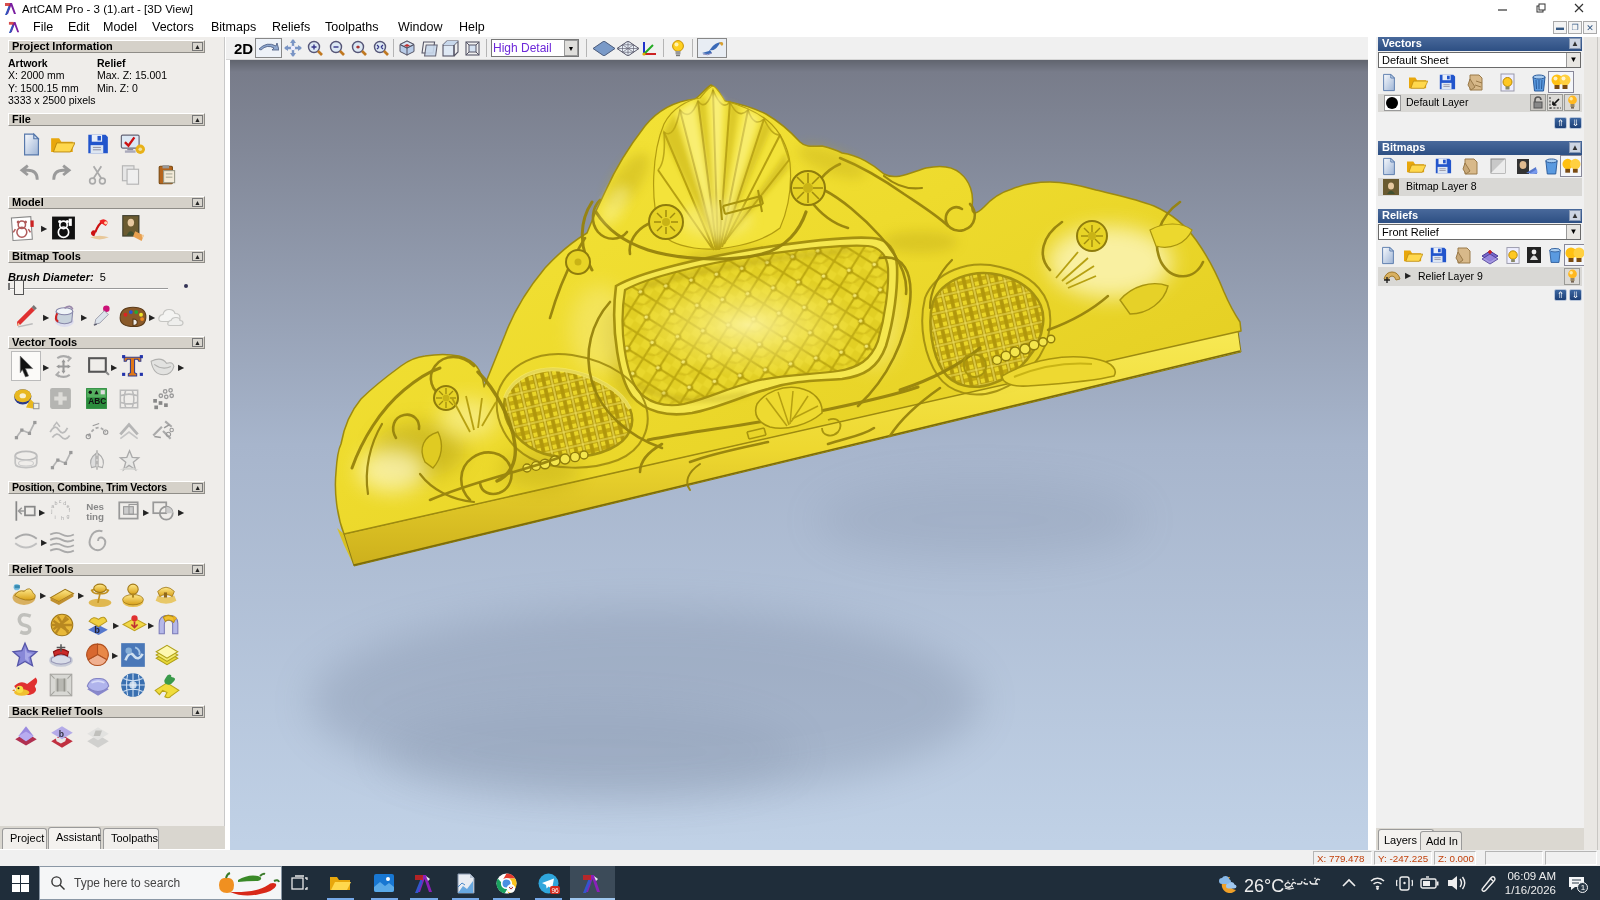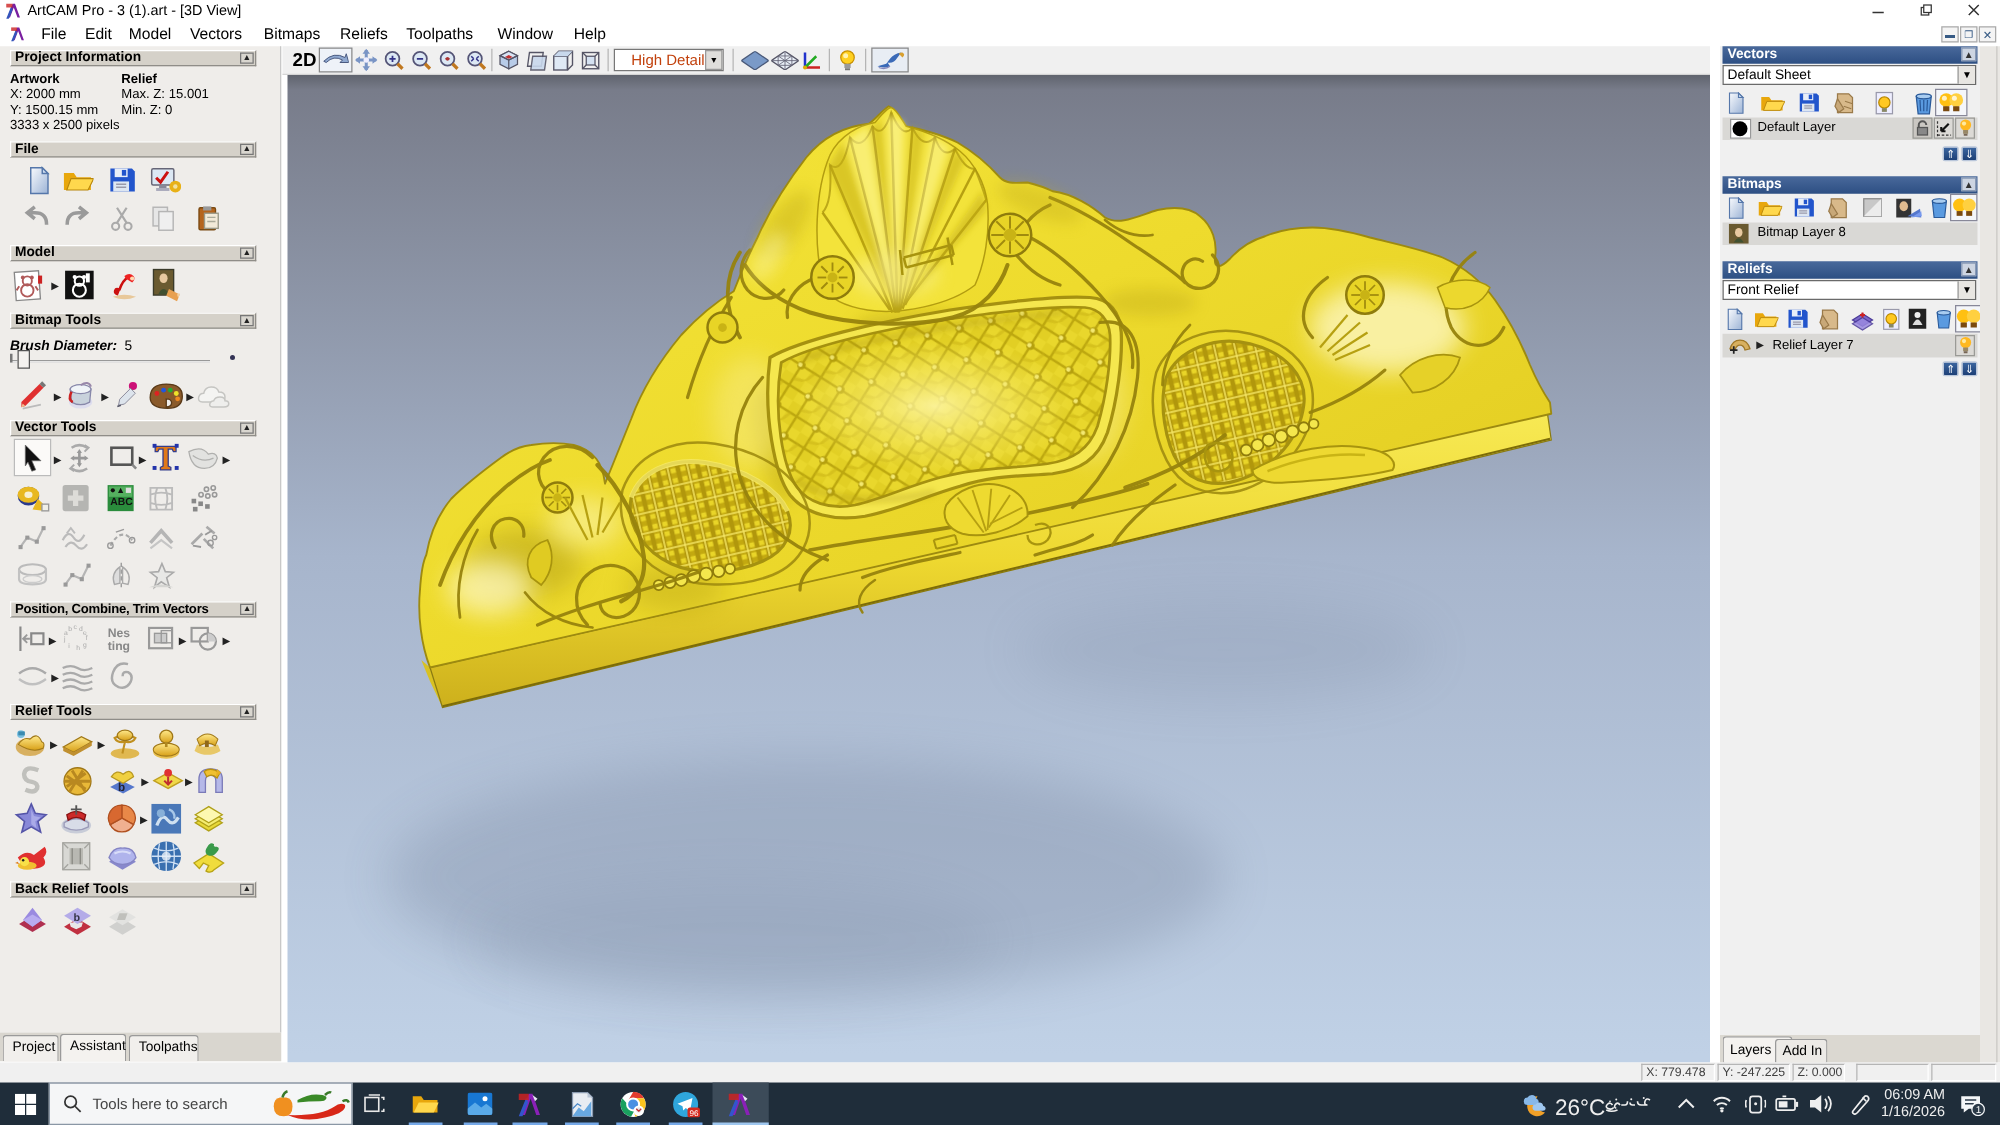--- a/index.html
+++ b/index.html
@@ -15,21 +15,21 @@
 #toolbar3d{position:absolute;left:226px;top:37px;width:1142px;height:23px;background:#f0f0f0;border-bottom:1px solid #d5d5d5}
 #viewport{position:absolute;left:230px;top:60px;width:1138px;height:790px;background:linear-gradient(180deg,#60646e 0px,#787c8a 12px,#a7b5cc 385px,#c0d1e6 783px)}
 #rightpanel{position:absolute;left:1376px;top:37px;width:208px;height:813px;background:#f0f0f0}
 #rpedge{position:absolute;left:1584px;top:37px;width:16px;height:813px;background:#e9e7e3}
 .bluehead{position:absolute;left:2px;width:204px;height:14px;background:linear-gradient(180deg,#49699b,#2d4f83);color:#fff;font-weight:bold;font-size:11px;line-height:13px;padding-left:4px}
 .bluebtn{position:absolute;right:1px;top:1px;width:12px;height:11px;background:#cdd5e2;border:1px solid #8899b5;color:#333;font-size:8px;line-height:9px;text-align:center}
 .dd{position:absolute;left:2px;width:203px;height:16px;background:#fff;border:1px solid #6a6a6a;font-size:11px;line-height:14px;padding-left:3px;color:#000}
 .ddbtn{position:absolute;right:0;top:0;width:14px;height:14px;background:#e8e6e2;border-left:1px solid #999;color:#000;text-align:center;font-size:8px;line-height:13px}
 .layerrow{position:absolute;left:2px;width:204px;height:18px;background:#d9d8d5;font-size:10.5px;color:#000}
 .udbtn{position:absolute;width:13px;height:12px;background:linear-gradient(180deg,#3c66a0,#1d4077);border:1px solid #b9c6da;color:#fff;font-size:9px;line-height:11px;text-align:center;border-radius:2px}
-#statusbar{position:absolute;left:0;top:850px;width:1600px;height:16px;background:#f0f0f0;font-size:12px;color:#404040}
+#statusbar{position:absolute;left:0;top:850px;width:1600px;height:16px;background:#f0f0f0;font-size:12px;color:#c2410c}
 .scell{position:absolute;top:1px;height:14px;border:1px solid #b5b5b5;border-bottom-color:#fff;border-right-color:#fff;padding:0 3px;line-height:13px;font-size:9.8px;white-space:nowrap;overflow:hidden}
 #taskbar{position:absolute;left:0;top:866px;width:1600px;height:34px;background:#1f2d3a}
 .tuline{position:absolute;bottom:0;height:2px;background:#76a9e8}
 .wtxt{color:#eee;font-size:11.5px;position:absolute}
 svg{display:block}
 </style></head>
 <body>
 <svg width="0" height="0" style="position:absolute">
     <defs>
 <linearGradient id="gpg" x1="0" y1="0" x2="1" y2="1">
@@ -766,21 +766,21 @@
       <rect x="2" y="6" width="11" height="11" fill="#dfe9f5" stroke="#556" stroke-width="1.1"></rect>
       <path d="M2 6 l4 -4 h11 v11 l-4 4 M6 2 l0 4 M17 2 l-4 4 l0 11" fill="none" stroke="#556" stroke-width="1.1"></path>
       <path d="M2 6 l4 -4 h11 l-4 4z" fill="#c8d8ec"></path>
     </svg>
   <svg class="abs" style="left:237px;top:2px" width="19" height="19" viewBox="0 0 19 19">
       <rect x="3" y="3" width="13" height="13" fill="none" stroke="#556" stroke-width="1.1"></rect>
       <path d="M3 3 l3 3 M16 3 l-3 3 M3 16 l3 -3 M16 16 l-3 -3" stroke="#556"></path>
       <rect x="6" y="6" width="7" height="7" fill="#d5e2f2" stroke="#556"></rect>
     </svg>
   <span class="abs" style="left:260px;top:2px;width:1px;height:18px;background:#b5b5b5"></span>
-  <span class="abs" style="left:265px;top:2px;width:88px;height:18px;background:#fff;border:1px solid #777;font-size:12px;padding:1px 13px;color:#c2410c">High Detail</span>
+  <span class="abs" style="left:265px;top:2px;width:88px;height:18px;background:#fff;border:1px solid #777;font-size:12px;padding:1px 1px;color:#6d28d9">High Detail</span>
   <span class="abs" style="left:338px;top:3px;width:14px;height:16px;background:#dfdedb;border:1px solid #999;text-align:center;font-size:7px;line-height:15px">▼</span>
   <span class="abs" style="left:360px;top:2px;width:1px;height:18px;background:#b5b5b5"></span>
   <svg class="abs" style="left:367px;top:4px" width="22" height="15" viewBox="0 0 22 15">
       <path d="M11 0 L22 7.5 L11 15 L0 7.5 Z" fill="#7a9ac8" stroke="#4a5a7a"></path>
     </svg>
   <svg class="abs" style="left:391px;top:4px" width="22" height="15" viewBox="0 0 22 15">
       <path d="M11 0 L22 7.5 L11 15 L0 7.5 Z" fill="#e8eef6" stroke="#556"></path>
       <path d="M5.5 3.75 L16.5 11.25 M16.5 3.75 L5.5 11.25 M11 0 v15 M0 7.5 h22 M5.5 3.75 h11 l0 7.5 h-11z" stroke="#667" stroke-width="0.7" fill="none"></path>
     </svg>
   <svg class="abs" style="left:414px;top:2px" width="20" height="19" viewBox="0 0 20 19">
@@ -1271,21 +1271,21 @@
         <rect x="4.5" y="13" width="5" height="4" fill="#7a4a10"></rect>
         <rect x="12.5" y="13" width="5" height="4" fill="#7a4a10"></rect>
       </svg>
   </div>
   <div class="layerrow" style="top:230px;height:19px">
     <svg class="abs" style="left:4px;top:0" width="20" height="19" viewBox="0 0 20 19">
         <path d="M2 12 q2 -7 8 -7 q6 0 8 7 l-4 1 q-1 -4 -4 -4 q-3 0 -4 4z" fill="#d8b060" stroke="#a07828"></path>
         <path d="M2 13 h6 M5 10 v6" stroke="#222" stroke-width="1.4"></path>
       </svg>
     <span class="abs" style="left:27px;top:4px;font-size:8px;color:#222">▶</span>
-    <span class="abs" style="left:40px;top:3px">Relief Layer 7</span>
+    <span class="abs" style="left:40px;top:3px">Relief Layer 9</span>
     <span class="abs" style="left:186px;top:1px;width:16px;height:17px;background:#dcdad6;border:1px solid #9a9a96"></span>
     <svg class="abs" style="left:189px;top:2px" width="11" height="15" viewBox="0 0 11 15">
         <circle cx="5.5" cy="5" r="4.4" fill="#ffb820"></circle>
         <circle cx="4.2" cy="3.8" r="1.7" fill="#ffeaa0"></circle>
         <rect x="3.5" y="9" width="4" height="3" fill="#986"></rect>
         <rect x="4" y="12" width="3" height="1.6" fill="#765"></rect>
       </svg>
   </div>
   <div class="udbtn" style="left:178px;top:252px">⇑</div>
   <div class="udbtn" style="left:193px;top:252px">⇓</div>
@@ -1316,21 +1316,21 @@
       <rect x="0" y="0" width="8" height="8" fill="#fff"></rect>
       <rect x="9" y="0" width="8" height="8" fill="#fff"></rect>
       <rect x="0" y="9" width="8" height="8" fill="#fff"></rect>
       <rect x="9" y="9" width="8" height="8" fill="#fff"></rect>
     </svg>
   <div class="abs" style="left:39px;top:0;width:243px;height:34px;background:#f5f6f7;border:1px solid #8a97a5"></div>
   <svg class="abs" style="left:50px;top:9px" width="16" height="16" viewBox="0 0 16 16">
       <circle cx="6.5" cy="6.5" r="4.6" fill="none" stroke="#333" stroke-width="1.4"></circle>
       <path d="M10 10 l4.5 4.5" stroke="#333" stroke-width="1.4"></path>
     </svg>
-  <span class="abs" style="left:74px;top:10px;font-size:12px;color:#444">Tools here to search</span>
+  <span class="abs" style="left:74px;top:10px;font-size:12px;color:#444">Type here to search</span>
   <svg class="abs" style="left:216px;top:2px" width="66" height="31" viewBox="0 0 66 31">
     <path d="M8 10 q-5 1 -5 7 q0 8 8 8 q7 0 7 -8 q0 -6 -5 -7z" fill="#f09020"></path>
       <path d="M10 10 q1 -4 4 -5" stroke="#3a7a2a" stroke-width="2" fill="none"></path>
     <path d="M22 12 q10 -6 20 -4 q4 1 3 3 q-1 2 -5 2 q-9 0 -18 1z" fill="#3a8a28"></path>
       <path d="M44 8 q3 -3 5 -2" stroke="#3a7a2a" stroke-width="2" fill="none"></path>
     <path d="M14 24 q14 6 30 2 q14 -3 16 -8 q1 -3 -3 -3 q-3 0 -5 2 q-12 8 -38 7z" fill="#d82818"></path>
       <path d="M58 13 q4 -2 5 1" stroke="#3a7a2a" stroke-width="2" fill="none"></path>
   </svg>
   <svg class="abs" style="left:291px;top:9px" width="17" height="17" viewBox="0 0 17 17">
       <rect x="1" y="3" width="11" height="11" fill="none" stroke="#e8e8e8" stroke-width="1.3"></rect>

